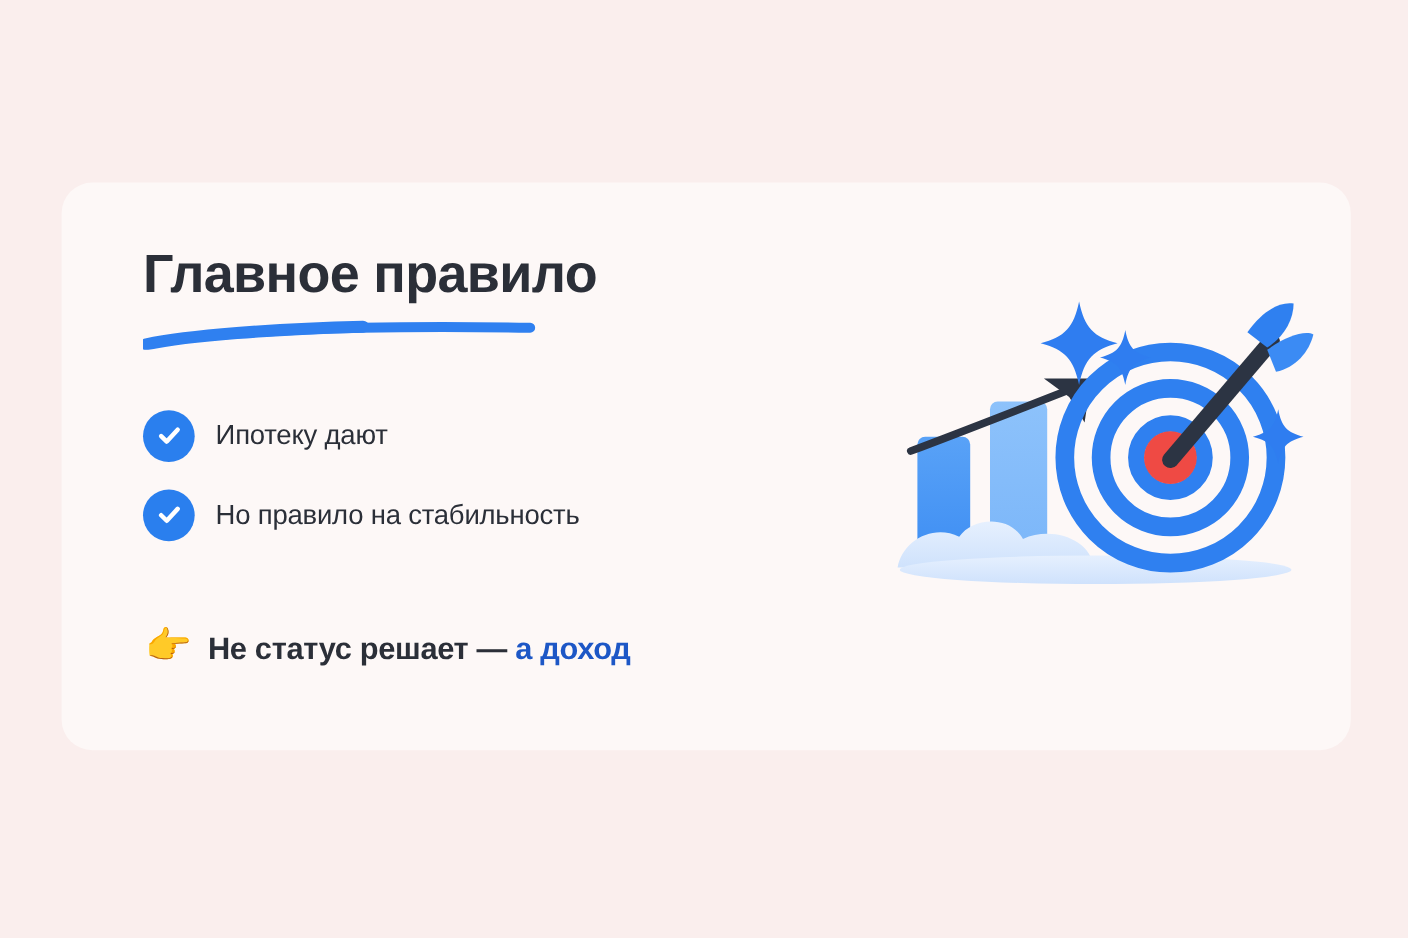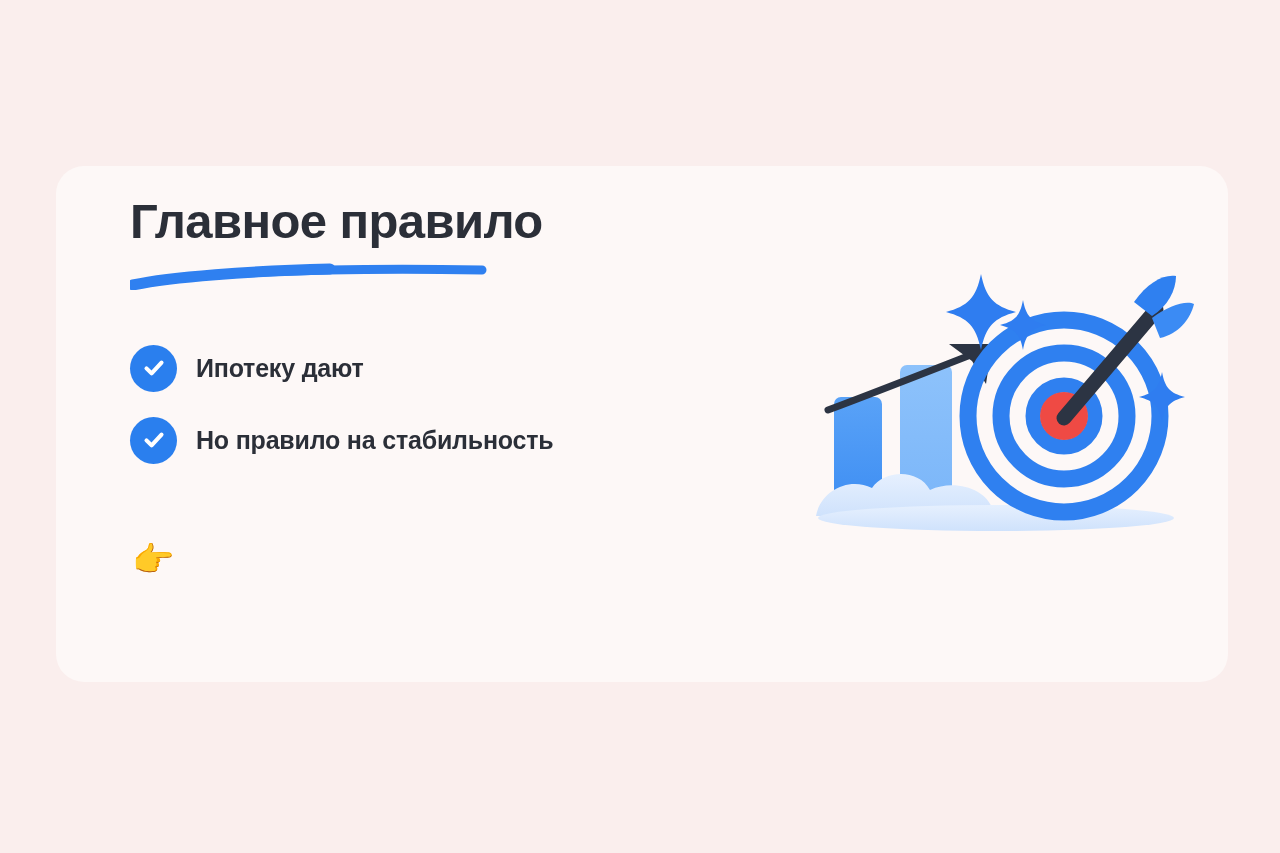--- a/index.html
+++ b/index.html
@@ -27,21 +27,21 @@
     width: 1172px;
     height: 516px;
     background: #fdf8f7;
     border-radius: 28px;
   }
 
   
   .content {
     position: absolute;
     left: 74px;
-    top: 26px;
+    top: 54px;
     width: 620px;
   }
 
   .title-wrap {
     position: relative;
     height: 120px;
   }
 
   .title {
     position: absolute;
@@ -88,21 +88,21 @@
     height: 47px;
     border-radius: 50%;
     background: #2a7fee;
     display: flex;
     align-items: center;
     justify-content: center;
   }
 
   .check-label {
     font-size: 25px;
-    font-weight: 700;
+    font-weight: 400;
     letter-spacing: -0.2px;
     color: #2b2f38;
     white-space: nowrap;
   }
 
   .punchline {
     position: absolute;
     left: 2px;
     top: 350px;
     display: flex;
@@ -174,20 +174,21 @@
               <path d="M5.5 13.4 L10.6 18.4 L20.5 7.6" stroke="#ffffff" stroke-width="4.1" fill="none" stroke-linecap="round" stroke-linejoin="round"></path>
             </svg>
           </span>
           <span class="check-label">Но правило на стабильность</span>
         </li>
 
       </ul>
 
       <div class="punchline">
         <span class="punch-emoji">👉</span>
+        <span class="punch-text"><span>Не статус решает — </span><span class="accent">а доход</span></span>
       </div>
 
     </div>
 
     <svg class="illustration" viewBox="0 0 400 290" aria-hidden="true">
 
       <defs>
         <linearGradient id="barLightGrad" x1="0" y1="0" x2="0" y2="1">
           <stop offset="0%" stop-color="#8dc2fb"></stop>
           <stop offset="100%" stop-color="#7bb6f9"></stop>

